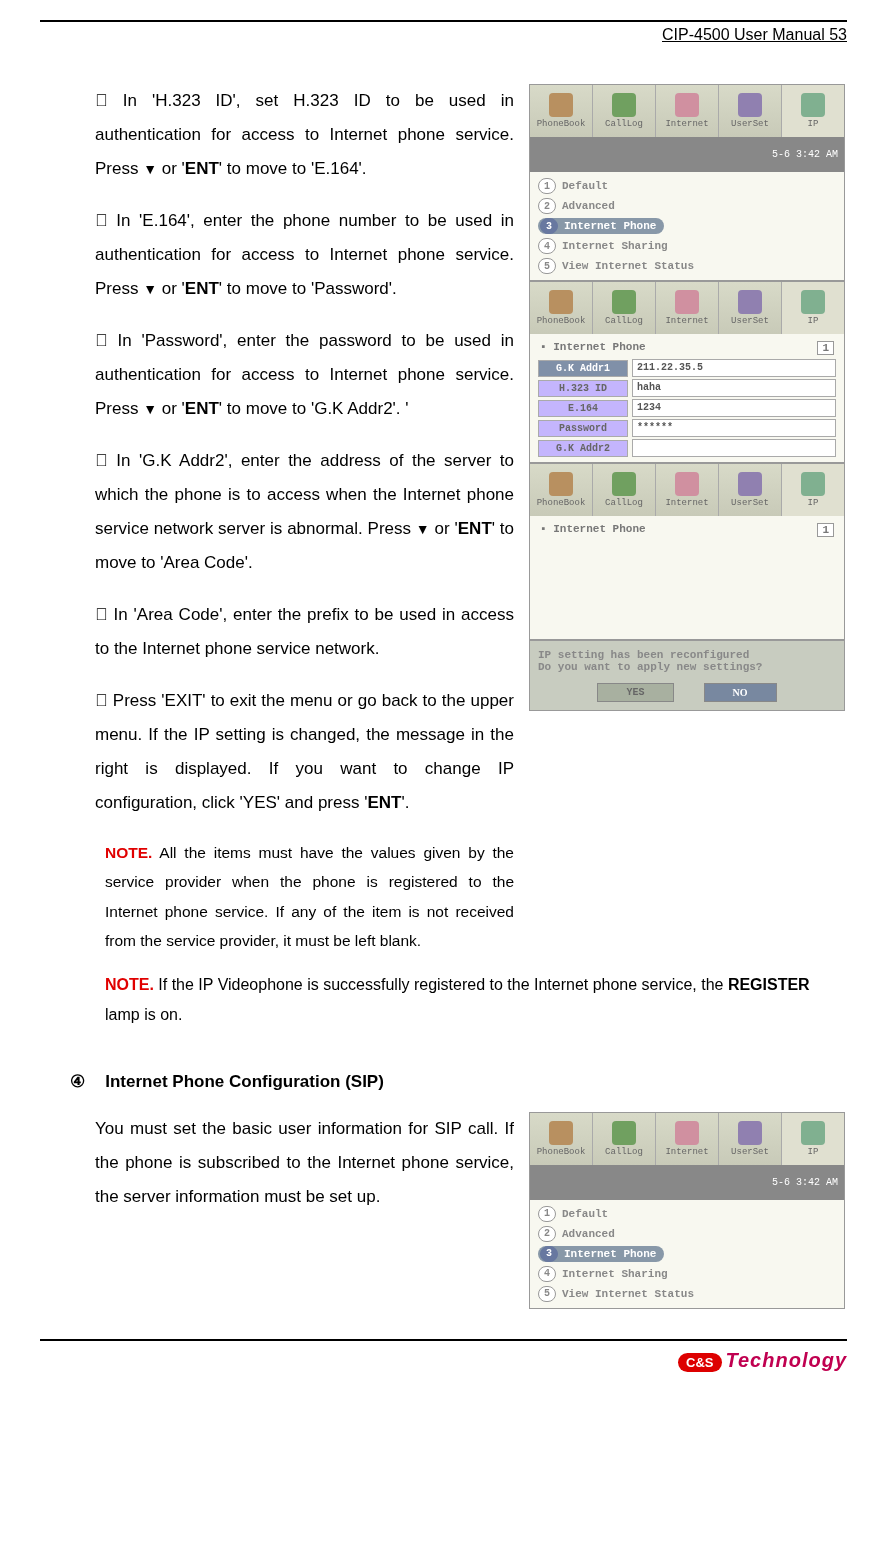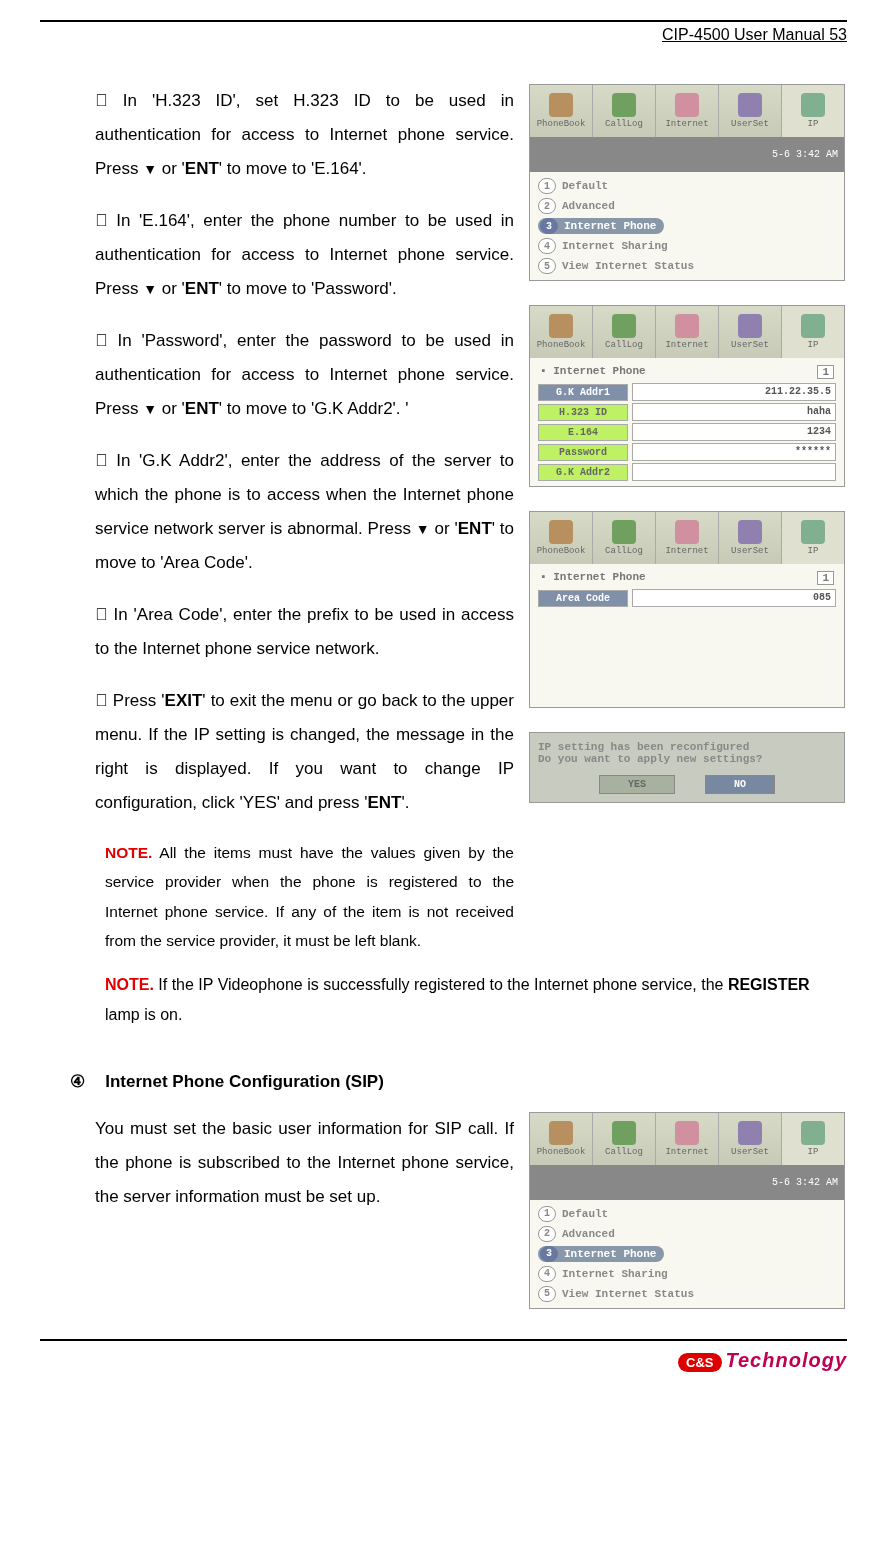--- a/index.html
+++ b/index.html
@@ -31,21 +31,21 @@
   .text-column {
     flex: 1;
     font-size: 17px;
     line-height: 2.0;
     text-align: justify;
   }
   .image-column {
     width: 318px;
     display: flex;
     flex-direction: column;
-    gap: 24px;
+    gap: 0;
   }
   .bullet-para {
     margin-bottom: 18px;
   }
   .note-para {
     margin-bottom: 14px;
     font-size: 15.5px;
     line-height: 1.9;
     padding-left: 10px;
   }
@@ -54,21 +54,21 @@
     font-size: 16px;
     line-height: 1.9;
     margin-left: 55px;
     padding-left: 10px;
   }
   .note-label {
     color: #e00000;
     font-weight: bold;
   }
   .ent { font-weight: bold; }
-  .exit { font-weight: bold; }
+  .exit { font-weight: normal; }
   .register { font-weight: bold; }
   .down-tri { font-size: 14px; }
   .section-heading {
     font-weight: bold;
     font-size: 17px;
     margin: 40px 0 18px 30px;
   }
   .section-heading .circled {
     display: inline-block;
     margin-right: 20px;
@@ -184,42 +184,41 @@
     background: #fff;
   }
   .ss-form-row {
     display: flex;
     gap: 4px;
     padding: 1px 4px;
     align-items: center;
   }
   .ss-form-label {
     width: 80px;
-    background: #bef264;
+    background: #c4b5fd;
     border: 1px solid #aaa;
     padding: 2px 4px;
     font-size: 10px;
     color: #666;
     text-align: center;
     font-weight: bold;
   }
   .ss-form-label-sel {
     background: #8090a8;
     color: #fff;
   }
   .ss-form-val {
     flex: 1;
     background: #fff;
     border: 1px solid #aaa;
     padding: 2px 4px;
     font-size: 10px;
     color: #555;
     font-weight: bold;
     min-height: 12px;
-    text-align: right;
   }
   .ss-dialog {
     background: #c8ccc0;
     padding: 8px;
     font-size: 11px;
     color: #888;
     font-weight: bold;
   }
   .ss-dialog-btns {
     display: flex;
@@ -231,20 +230,21 @@
     background: #a8b0a0;
     border: 1px solid #888;
     padding: 3px 28px;
     font-size: 10px;
     color: #666;
     font-weight: bold;
   }
   .ss-btn-sel {
     background: #7888a0;
     color: #fff;
+    font-family: Liberation Serif, serif;
   }
   .ss-blank-body {
     height: 95px;
     background: #f8f8f0;
   }
 
   .footer-line {
     border-top: 2px solid #000;
     margin: 20px 40px 0 40px;
   }
@@ -436,26 +436,20 @@
             <div class="ss-tab ss-tab-active">
               <div class="ss-icon ss-icon-ip"></div>
               <div>IP</div>
             </div>
           </div>
         <div class="ss-body">
           <div class="ss-title-row">
             <span>▪ <span>Internet Phone</span></span>
             <span class="pagenum">1</span>
           </div>
-          <div id="form2-rows">
-              <div class="ss-form-row">
-                <div class="ss-form-label ss-form-label-sel">Area Code</div>
-                <div class="ss-form-val">085</div>
-              </div>
-            </div>
           <div class="ss-blank-body"></div>
         </div>
       </div>
 
       <div class="screenshot">
         <div class="ss-dialog">
           <div id="dialog-text" style="white-space:pre-line;">IP setting has been reconfigured
 Do you want to apply new settings?</div>
           <div class="ss-dialog-btns">
             <div class="ss-btn">YES</div>

